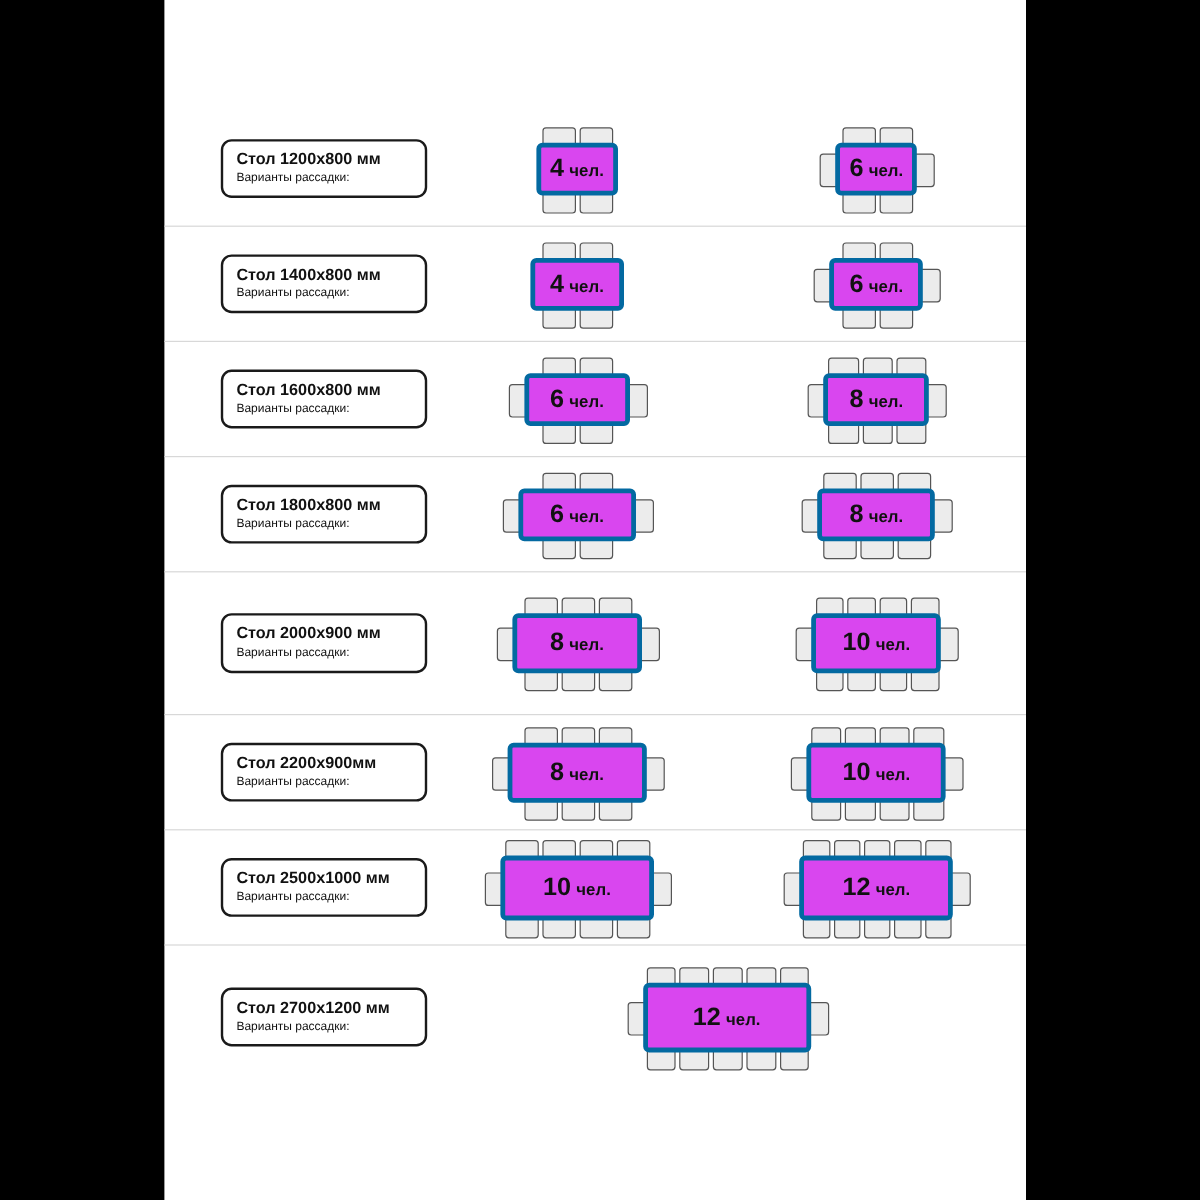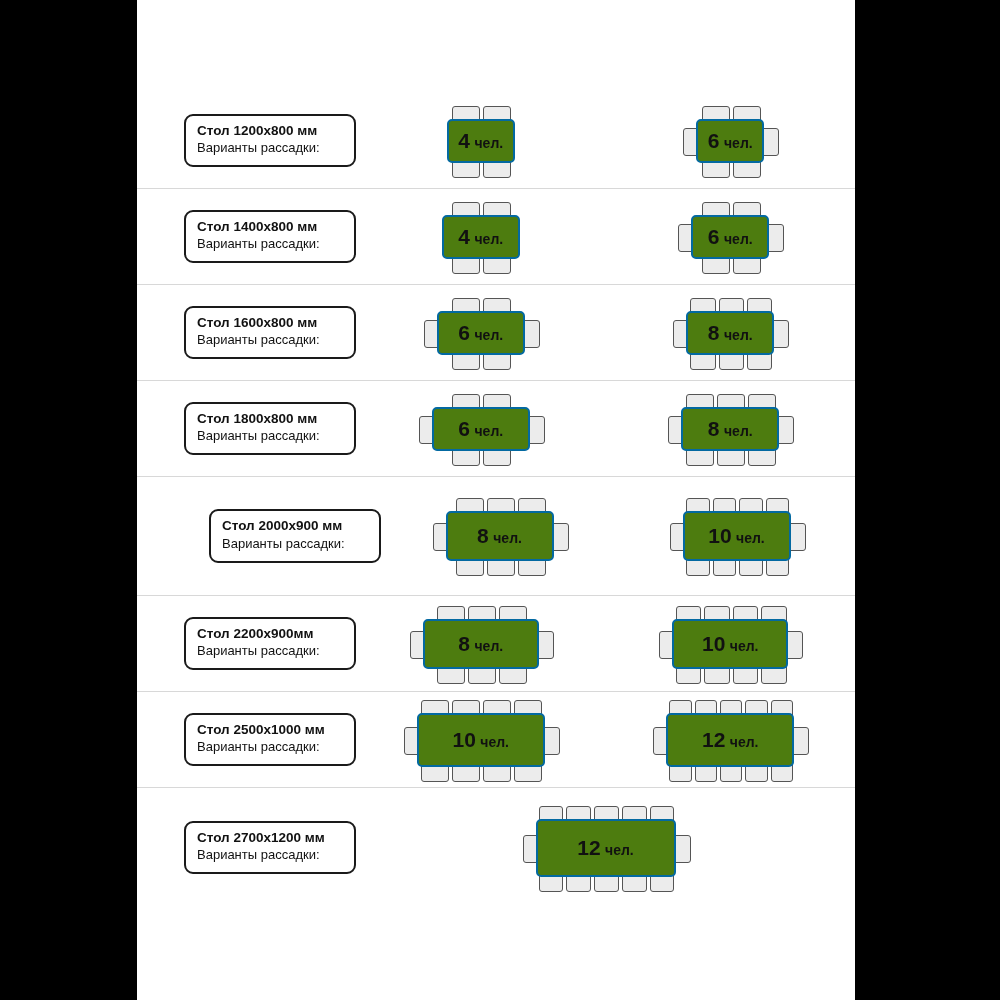--- a/index.html
+++ b/index.html
@@ -14,27 +14,27 @@
   .row:last-child{border-bottom:none;}
   .label-box{
     box-sizing:border-box;
     margin-left:47px;
     width:172px;
     border:2px solid #1a1a1a;border-radius:9px;background:#fff;
     padding:7px 9px 8px 11px;
     flex:0 0 auto;
   }
   .label-title{font-size:13.5px;font-weight:bold;color:#111;letter-spacing:0px;line-height:1.25;}
-  .label-sub{font-size:13px;color:#111;line-height:1.3;margin-top:1px;}
+  .label-sub{font-size:10px;color:#111;line-height:1.3;margin-top:1px;}
   .variants{flex:1 1 auto;display:flex;align-items:center;}
   .variant{flex:1 1 0;display:flex;align-items:center;justify-content:center;}
   .cluster{position:relative;display:inline-block;}
   .table{
     position:relative;box-sizing:border-box;
-    background:#4d7c0f;border:2px solid #0369a1;border-radius:5px;
+    background:#d946ef;border:4px solid #0369a1;border-radius:5px;
     display:flex;align-items:center;justify-content:center;
     z-index:3;
   }
   .cap{white-space:nowrap;color:#111;}
   .cap .num{font-size:21px;font-weight:bold;}
   .cap .unit{font-size:14px;font-weight:bold;}
   .chair{
     position:absolute;background:#ececec;border:1.6px solid #555;border-radius:3px;z-index:1;
   }
   .chair.top{border-radius:3px 3px 1px 1px;}
@@ -173,21 +173,21 @@
             <div class="chair bottom" style="width: 26px; height: 17px; left: 67px; top: 40px;"></div>
             <div class="chair" style="width: 17px; height: 26px; top: 9px; left: -13px;"></div>
             <div class="chair" style="width: 17px; height: 26px; top: 9px; left: 94px;"></div>
             <div class="table" style="width: 98px; height: 44px;">
               <div class="cap"><span class="num">8</span> <span class="unit">чел.</span></div>
             </div>
           </div>
         </div>
       </div>
     </div>
-    <div class="row" style="height: 119px; padding-left: 25px;">
+    <div class="row" style="height: 119px;">
       <div class="label-box">
         <div class="label-title">Стол 2000x900 мм</div>
         <div class="label-sub">Варианты рассадки:</div>
       </div>
       <div class="variants">
         <div class="variant">
           <div class="cluster" style="width: 108px; height: 50px;">
             <div class="chair top" style="width: 26px; height: 17px; left: 10px; top: -13px;"></div>
             <div class="chair top" style="width: 26px; height: 17px; left: 41px; top: -13px;"></div>
             <div class="chair top" style="width: 26px; height: 17px; left: 72px; top: -13px;"></div>

